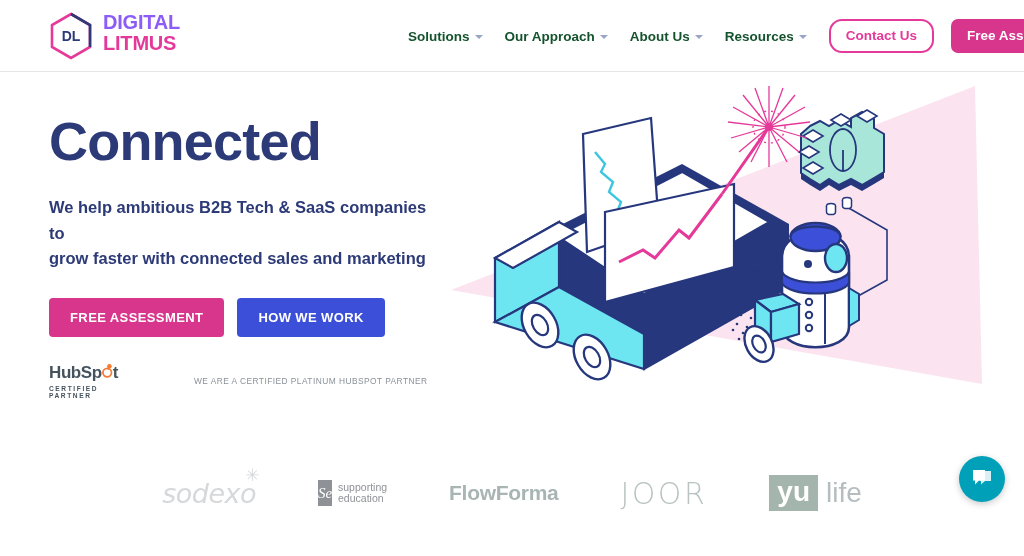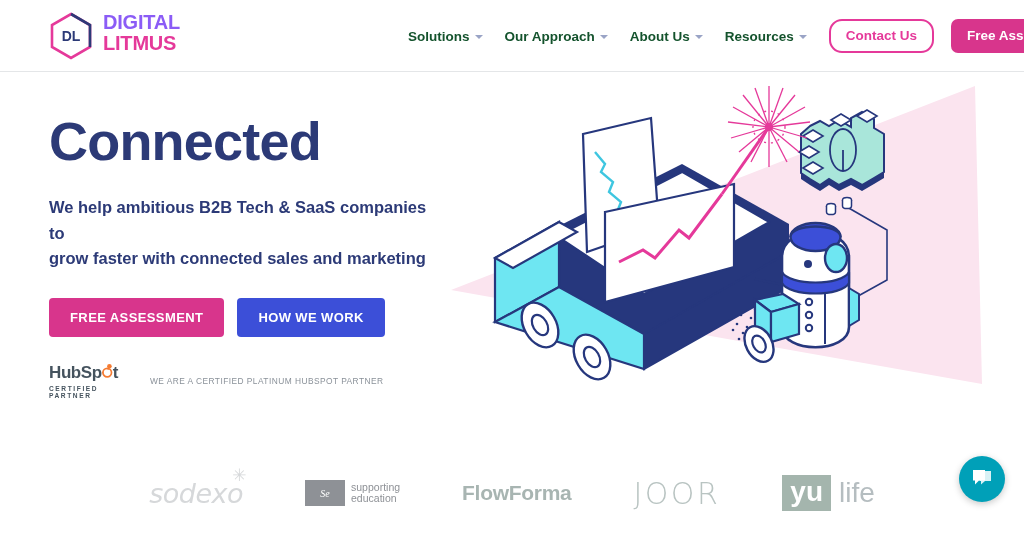--- a/index.html
+++ b/index.html
@@ -77,21 +77,21 @@
   }
   .hero-ctas { margin-top: 26px; display: flex; gap: 13px; }
   .cta {
     font-size: 13px; font-weight: bold; color: #ffffff;
     letter-spacing: 0.4px; border: none; border-radius: 4px;
     padding: 13px 21px; cursor: pointer; line-height: 1;
   }
   .cta-pink { background: #d8358c; }
   .cta-blue { background: #3c4fd8; }
 
-  .partner { margin-top: 26px; display: flex; align-items: center; }
+  .partner { margin-top: 26px; display: flex; align-items: center; gap: 44px; }
   .hs-logo { width: 82px; flex: none; }
   .hs-word {
     font-size: 17px; font-weight: bold; color: #45535e;
     letter-spacing: -0.4px; line-height: 1; display: flex; align-items: baseline;
   }
   .hs-sub {
     font-size: 6.6px; font-weight: bold; color: #45535e;
     letter-spacing: 1.6px; margin-top: 4px;
   }
   .partner-text {
@@ -118,22 +118,22 @@
     font-size: 27px; font-style: italic; color: #d6d8da;
     letter-spacing: -0.5px; position: relative; line-height: 1;
   }
   .sodexo-star {
     position: absolute; right: -3px; top: -13px;
     font-size: 17px; font-style: normal; color: #d6d8da;
   }
 
   .supedu { display: flex; align-items: center; }
   .supedu-mark {
-    width: 40px; height: 26px; background: #8e9196;
-    color: #ffffff; font-size: 10px; font-style: italic;
+    width: 14px; height: 26px; background: #8e9196;
+    color: #ffffff; font-size: 15px; font-style: italic;
     display: flex; align-items: center; justify-content: center;
     font-family: "Liberation Serif", serif;
   }
   .supedu-text {
     margin-left: 6px; font-size: 10.5px; color: #8e9196;
     line-height: 1.05;
   }
 
   .flowforma {
     font-size: 21px; font-weight: bold; color: #a8b5b2;

